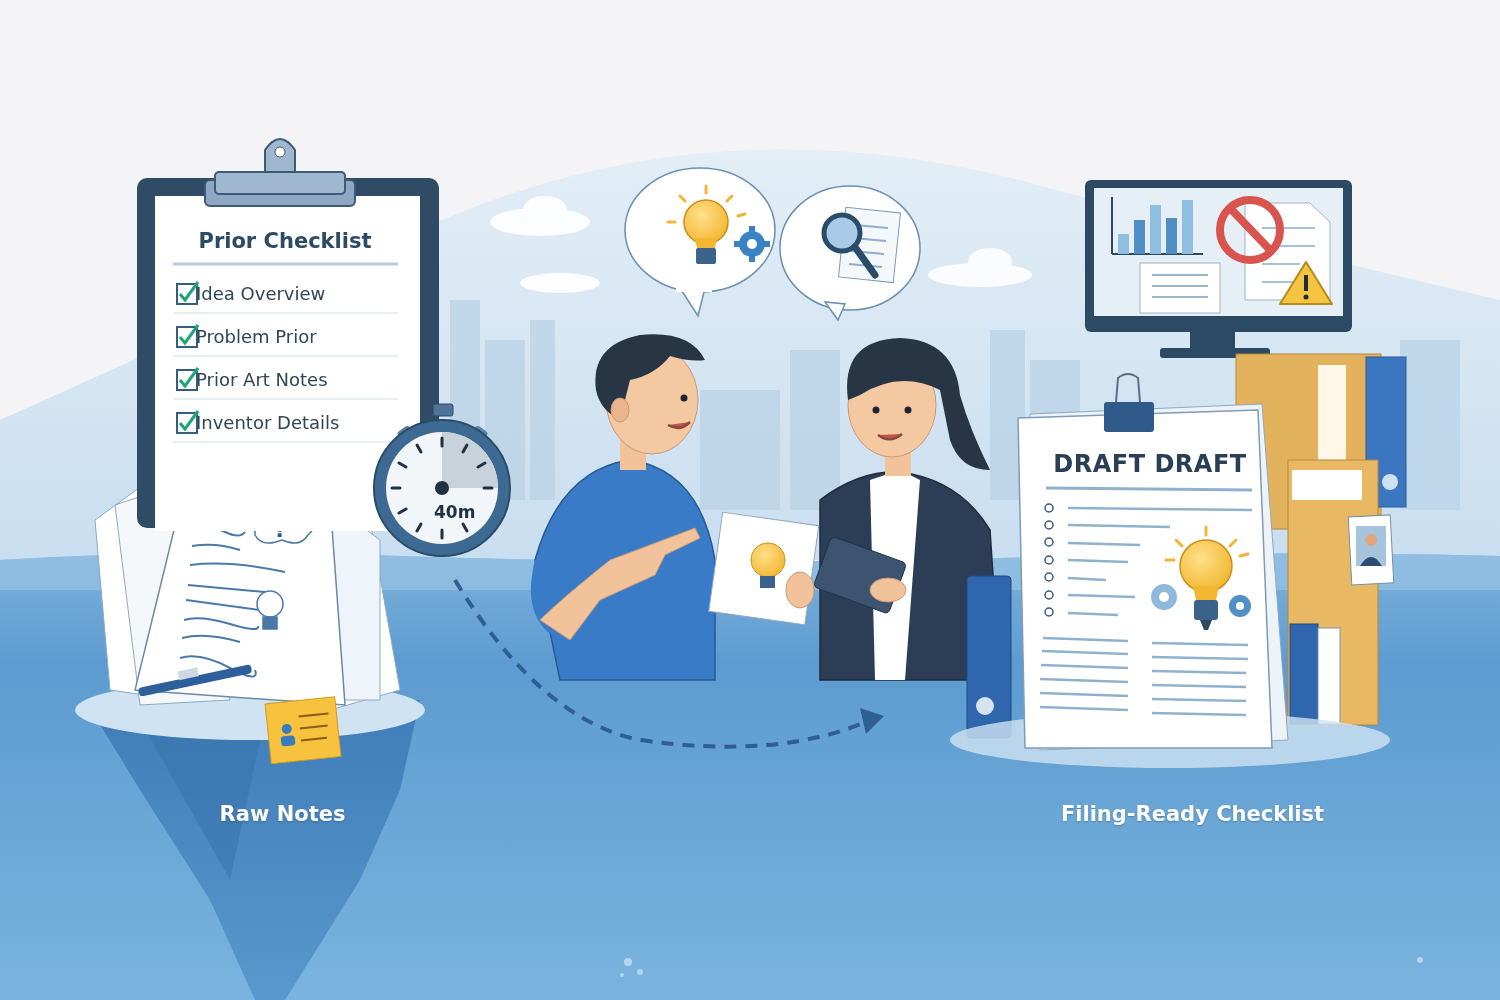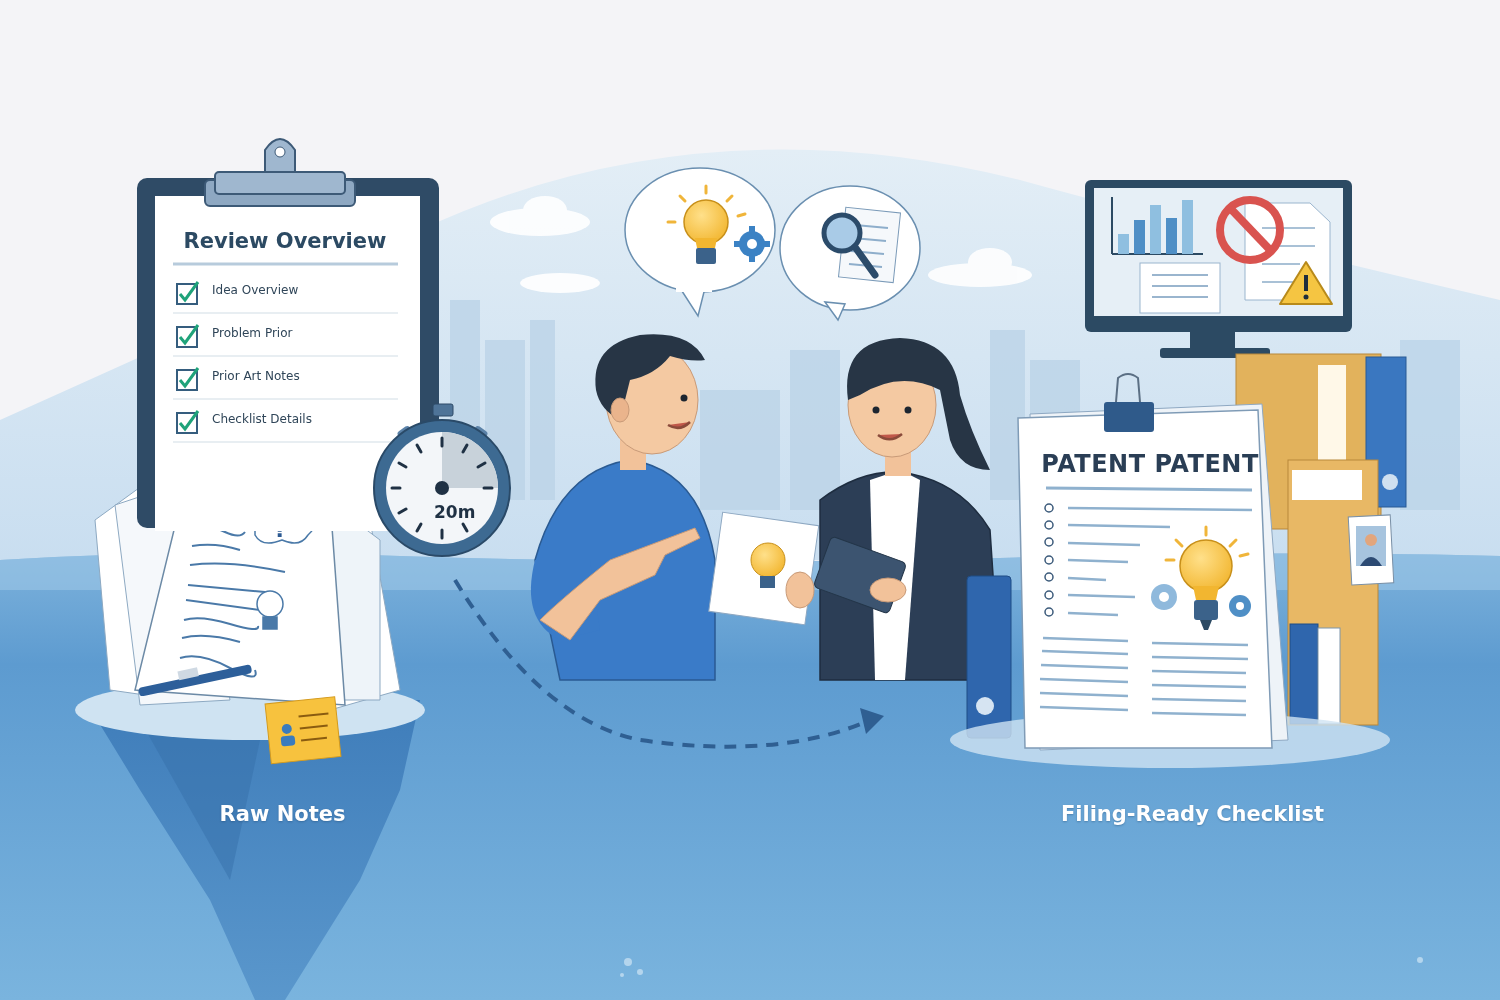--- a/index.html
+++ b/index.html
@@ -1,20 +1,20 @@
 <!DOCTYPE html>
 <html><head>
 <meta charset="utf-8">
 <style>
   html, body { margin:0; padding:0; width:1500px; height:1000px; overflow:hidden; background:#f4f4f7; }
   body { font-family: "DejaVu Sans", sans-serif; }
   #scene { position:absolute; left:0; top:0; width:1500px; height:1000px; }
   .lbl { position:absolute; font-family:"DejaVu Sans", sans-serif; }
   .checklist-title { left:160px; top:229px; width:250px; text-align:center; font-size:21px; font-weight:bold; color:#2c4a63; }
-  .check-item { left:212px; font-size:12px; color:#2f4558; }
+  .check-item { left:196px; font-size:18px; color:#2f4558; }
   .timer-label { left:434px; top:502px; font-size:17px; font-weight:bold; color:#1f3144; }
   .draft-title { left:1030px; top:450px; width:240px; text-align:center; font-size:24px; font-weight:bold; color:#2a3e55; letter-spacing:0.5px; }
   .caption { font-size:21px; font-weight:bold; color:#ffffff; text-shadow:0 1px 2px rgba(20,60,100,0.35); }
   .caption-left { left:150px; top:802px; width:265px; text-align:center; }
   .caption-right { left:990px; top:802px; width:405px; text-align:center; }
 </style>
 </head>
 <body>
 
 <svg id="scene" viewBox="0 0 1500 1000" xmlns="http://www.w3.org/2000/svg">
@@ -383,24 +383,24 @@
   </g>
 
   <g fill="#cfe5f5" opacity="0.7">
     <circle cx="628" cy="962" r="4"></circle>
       <circle cx="640" cy="972" r="3"></circle>
       <circle cx="622" cy="975" r="2"></circle>
     <circle cx="1420" cy="960" r="3"></circle>
   </g>
 </svg>
 
-<div class="lbl checklist-title">Review Overview</div>
+<div class="lbl checklist-title">Prior Checklist</div>
 <div class="lbl check-item" style="top:283px">Idea Overview</div>
 <div class="lbl check-item" style="top:326px">Problem Prior</div>
 <div class="lbl check-item" style="top:369px">Prior Art Notes</div>
-<div class="lbl check-item" style="top:412px">Checklist Details</div>
-
-<div class="lbl timer-label">20m</div>
-
-<div class="lbl draft-title">PATENT PATENT</div>
+<div class="lbl check-item" style="top:412px">Inventor Details</div>
+
+<div class="lbl timer-label">40m</div>
+
+<div class="lbl draft-title">DRAFT DRAFT</div>
 
 <div class="lbl caption caption-left">Raw Notes</div>
 <div class="lbl caption caption-right">Filing-Ready Checklist</div>
 
 </body></html>

